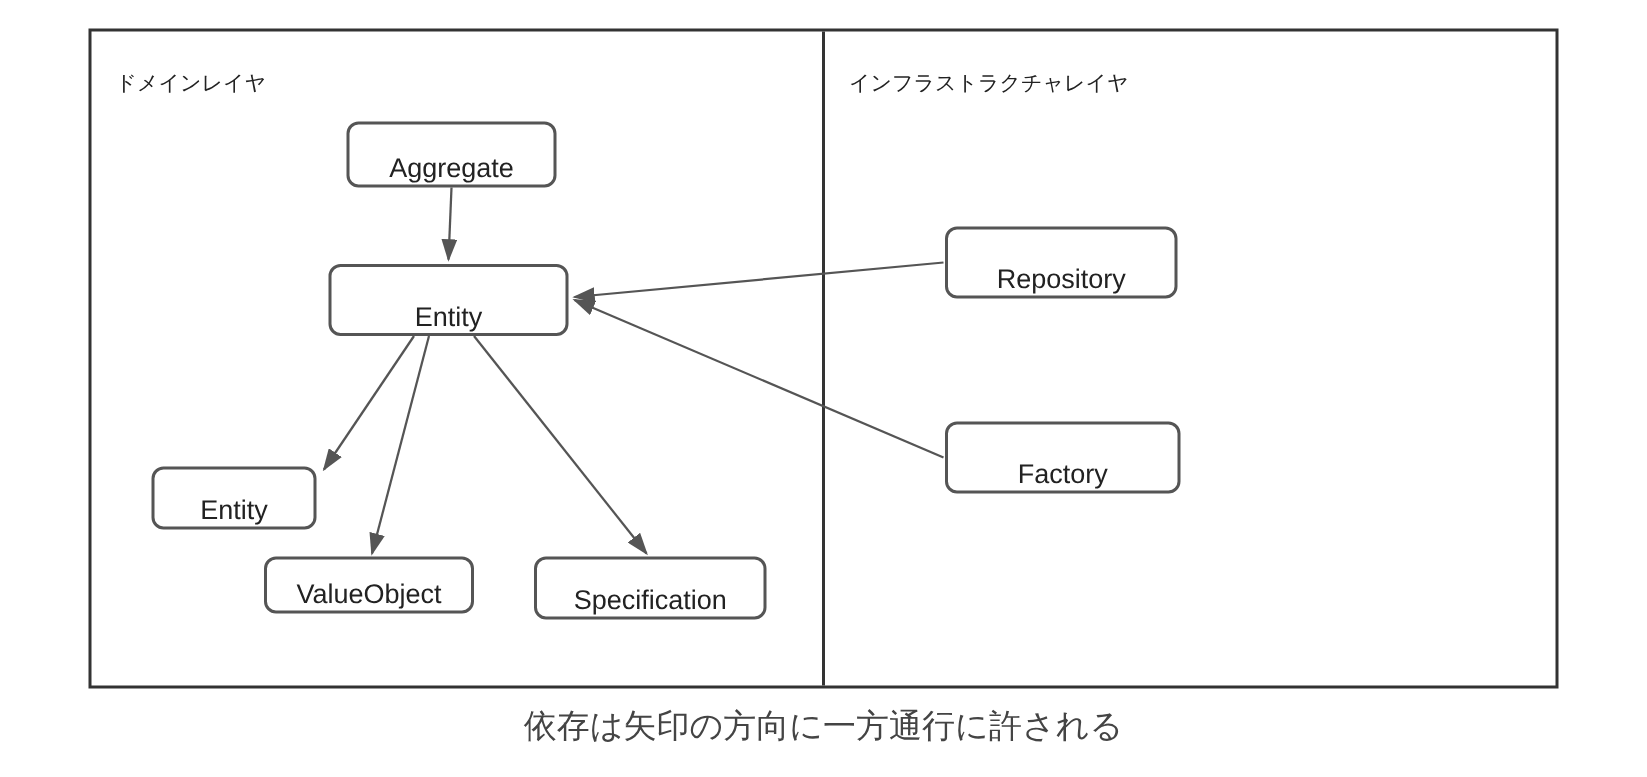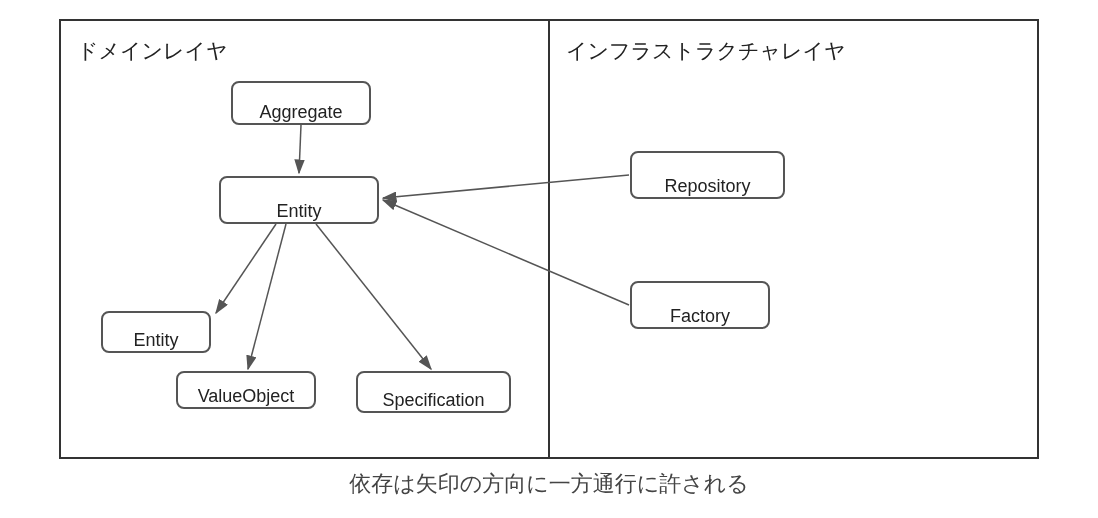--- a/index.html
+++ b/index.html
@@ -33,23 +33,23 @@
       border-right: 2px solid #333;
       position: relative;
     }
 
     .infra-layer {
       flex: 1;
       position: relative;
     }
 
     .layer-title {
-      font-size: 21px;
+      font-size: 14px;
       font-weight: normal;
-      padding: 16px 16px;
+      padding: 26px 16px;
       color: #222;
     }
 
     .box {
       border: 2px solid #555;
       border-radius: 8px;
       background: #fff;
       display: flex;
       align-items: flex-end;
       justify-content: center;
@@ -96,21 +96,21 @@
 
     
     .box-repository {
       width: 155px;
       height: 48px;
       top: 130px;
       left: 80px;
     }
 
     .box-factory {
-      width: 140px;
+      width: 157px;
       height: 48px;
       top: 260px;
       left: 80px;
     }
 
     .caption {
       font-size: 22px;
       color: #444;
       margin-top: 10px;
     }

